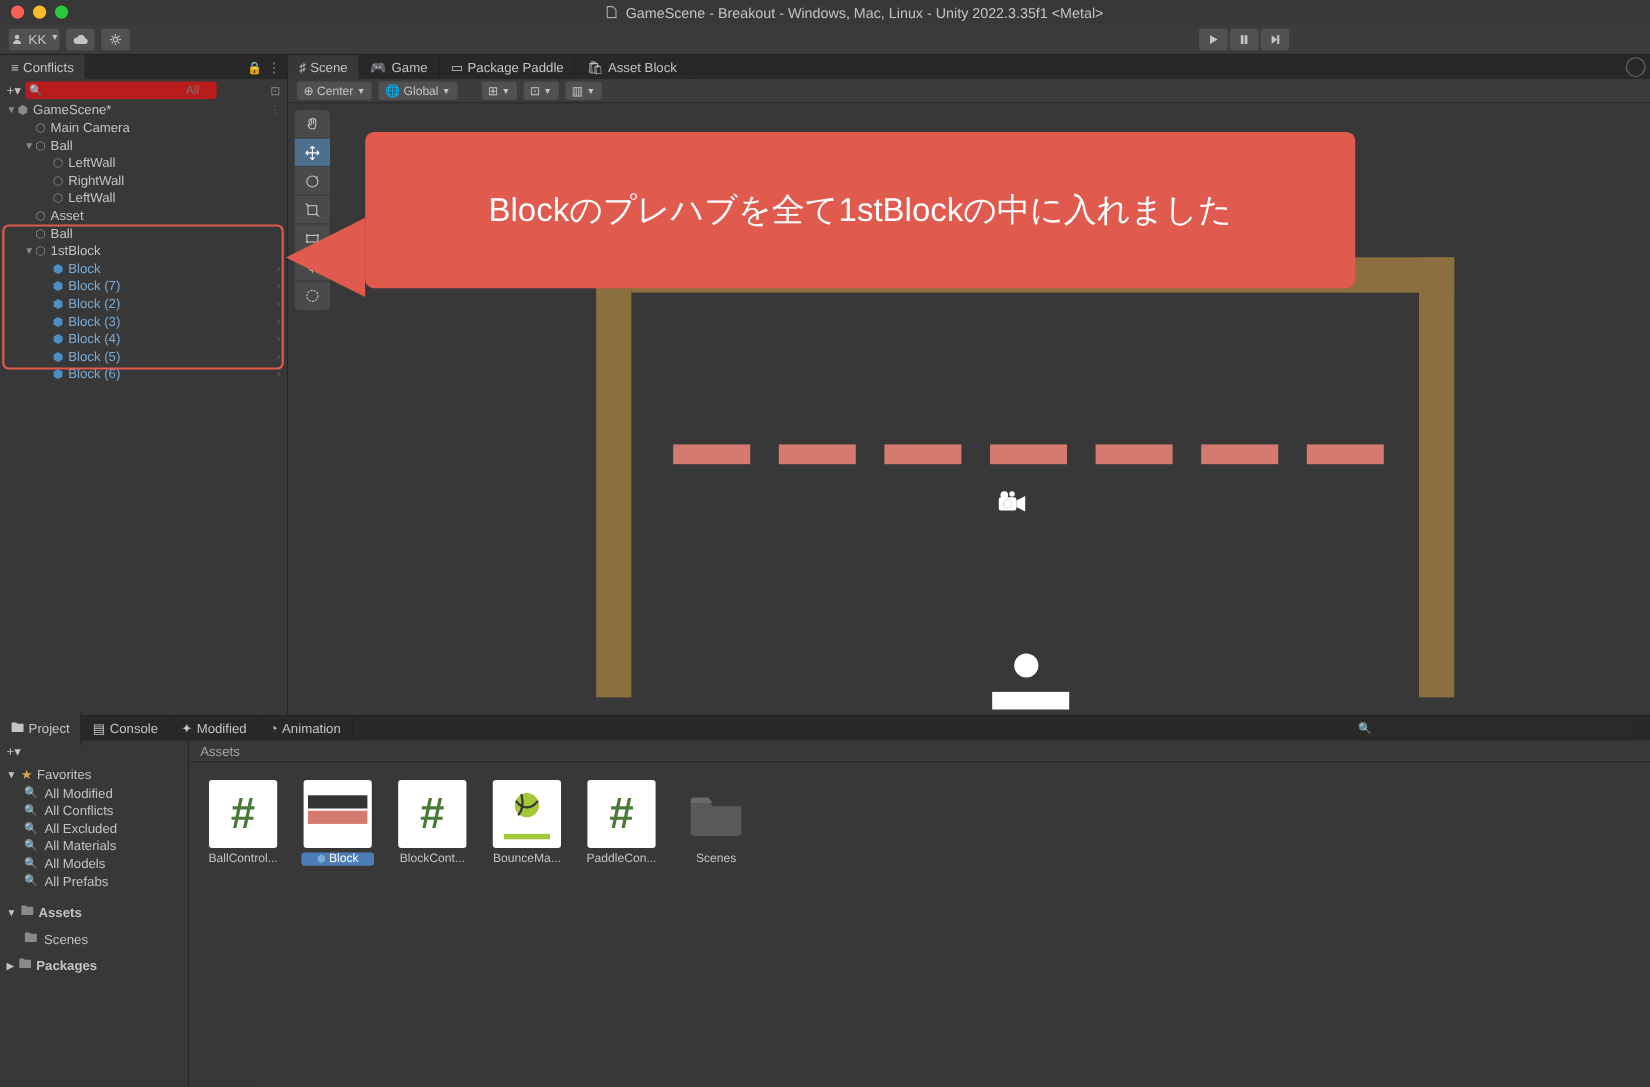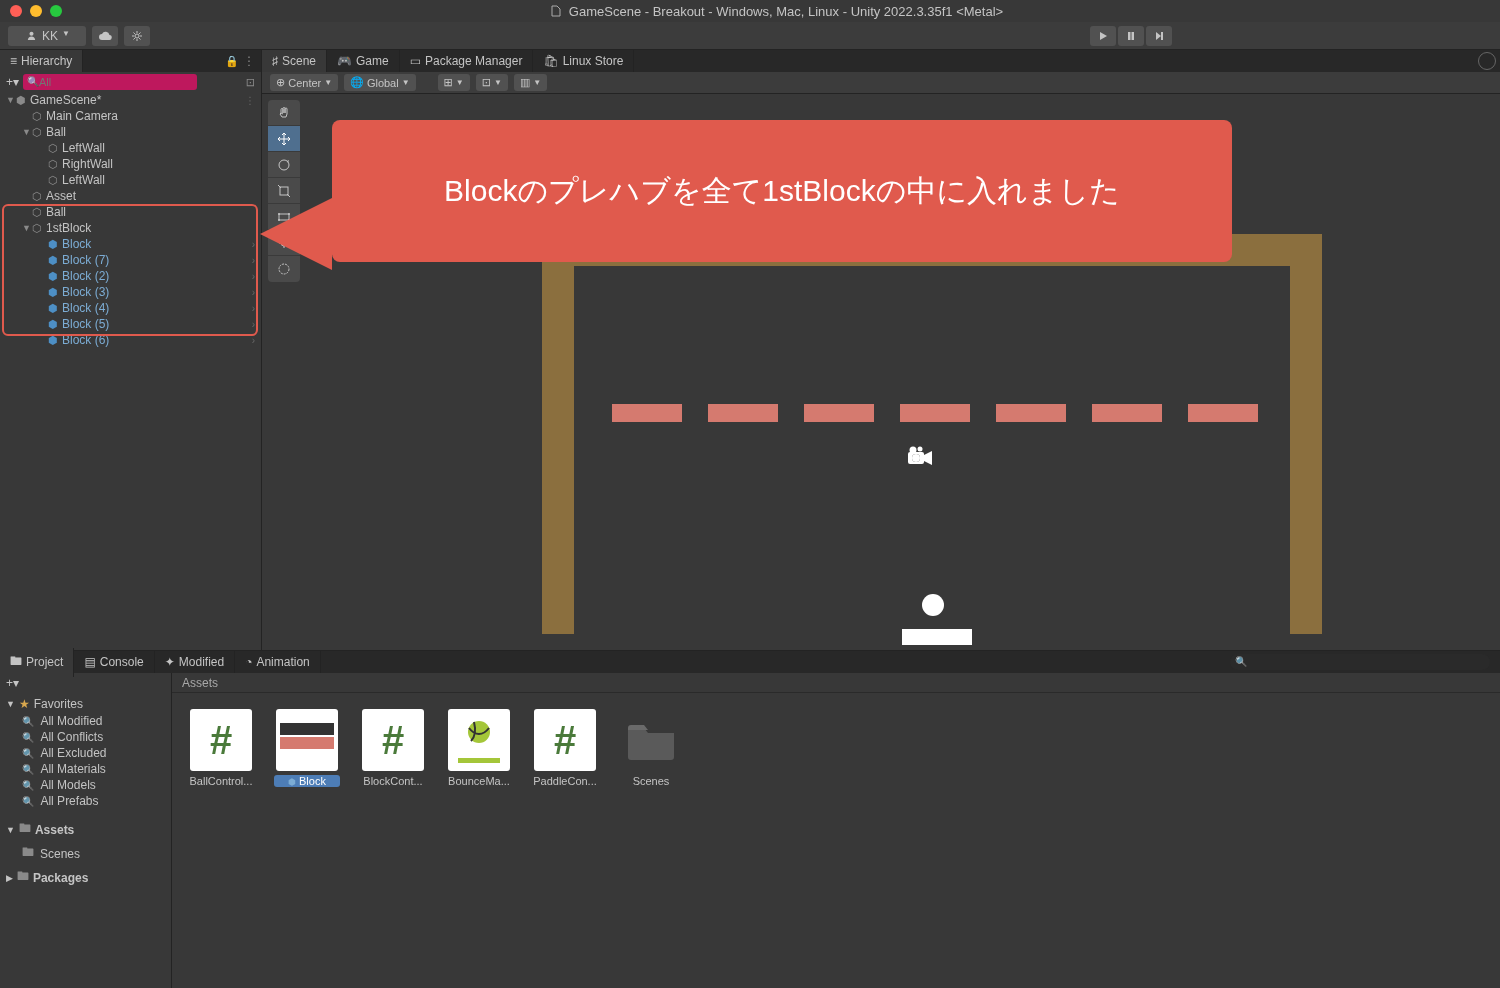--- a/index.html
+++ b/index.html
@@ -3,31 +3,31 @@
 <meta charset="utf-8">
 <style>
 * { margin: 0; padding: 0; box-sizing: border-box; font-family: Arial, Helvetica, sans-serif; }
 body { background: #383838; color: #c4c4c4; width: 1500px; height: 988px; overflow: hidden; font-size: 12px; }
 .titlebar { height: 22px; background: #383838; display: flex; align-items: center; padding: 0 10px; }
 .traffic { display: flex; gap: 8px; }
 .tl { width: 12px; height: 12px; border-radius: 50%; }
 .tl.r { background: #ff5f56; } .tl.y { background: #ffbd2e; } .tl.g { background: #27c93f; }
 .title-center { flex: 1; text-align: center; display: flex; align-items: center; justify-content: center; gap: 6px; color: #c4c4c4; font-size: 13px; }
 .topbar { height: 28px; background: #3c3c3c; border-bottom: 1px solid #232323; display: flex; align-items: center; padding: 0 8px; gap: 6px; }
-.account { background: #515151; border-radius: 3px; padding: 3px 16px; display: flex; align-items: flex-start; gap: 4px; font-size: 12px; }
+.account { background: #515151; border-radius: 3px; padding: 3px 0; display: flex; align-items: flex-start; gap: 4px; font-size: 12px; }
 .tbbtn { background: #515151; border-radius: 3px; width: 26px; height: 20px; display: flex; align-items: center; justify-content: center; }
 .playctl { display: flex; gap: 2px; margin-left: auto; margin-right: 320px; }
 .main { display: flex; height: 600px; }
 .left { width: 262px; background: #383838; border-right: 1px solid #232323; display: flex; flex-direction: column; }
 .panel-tab { height: 22px; background: #282828; display: flex; align-items: center; }
 .tab { background: #383838; padding: 4px 10px; display: flex; align-items: center; gap: 4px; font-size: 12px; border-right: 1px solid #232323; }
 .tab.inactive { background: #282828; }
 .panel-tools { display: flex; align-items: center; margin-left: auto; gap: 4px; padding-right: 6px; color: #8a8a8a; }
 .searchrow { display: flex; align-items: center; padding: 2px 6px; gap: 4px; background: #383838; }
-.searchrow input { flex: 1; background: #be185d; border: none; border-radius: 3px; padding: 2px 16px; color: #c4c4c4; font-size: 11px; }
+.searchrow input { flex: 1; background: #b91c1c; border: none; border-radius: 3px; padding: 2px 16px; color: #c4c4c4; font-size: 11px; text-align: right; }
 .hier { position: relative; flex: 1; overflow: hidden; }
 .hrow { display: flex; align-items: center; height: 16px; padding-left: 6px; font-size: 12px; color: #c4c4c4; cursor: default; }
 .hrow .arrow { width: 10px; color: #8a8a8a; font-size: 9px; }
 .hrow .icon { width: 14px; font-size: 11px; color: #8a8a8a; }
 .hrow.prefab { color: #7cacd4; }
 .hrow.prefab .icon { color: #4d8fc5; }
 .hrow .chev { margin-left: auto; margin-right: 6px; color: #666; font-size: 10px; }
 .ind1 { padding-left: 22px; } .ind2 { padding-left: 38px; }
 .redbox { position: absolute; border: 2px solid #e05a4d; border-radius: 6px; left: 2px; top: 112px; width: 256px; height: 132px; pointer-events: none; }
 .sceneview { flex: 1; background: #383838; display: flex; flex-direction: column; position: relative; }
@@ -136,21 +136,21 @@
         </svg>
       </div>
   </div>
 </div>
 
 <div class="main">
   <div class="left">
     <div class="panel-tab">
       <div class="tab">
         <span>≡</span>
-        <span>Hierarchy</span>
+        <span>Conflicts</span>
       </div>
       <div class="panel-tools">
         <span style="font-size:11px">🔒</span>
         <span>⋮</span>
       </div>
     </div>
     <div class="searchrow">
       <span style="color:#c4c4c4">+▾</span>
       <div style="position:relative;flex:1">
         <span style="position:absolute;left:4px;top:2px;font-size:10px;color:#777">🔍</span>
@@ -256,25 +256,25 @@
       <div class="tab">
           <span>♯</span>
           <span>Scene</span>
         </div>
       <div class="tab inactive">
           <span>🎮</span>
           <span>Game</span>
         </div>
       <div class="tab inactive">
           <span>▭</span>
-          <span>Package Manager</span>
+          <span>Package Paddle</span>
         </div>
       <div class="tab inactive">
           <span>🛍</span>
-          <span>Linux Store</span>
+          <span>Asset Block</span>
         </div>
     </div>
     <div class="sv-toolbar">
       <div class="ddl">
           <span>⊕</span>
           <span>Center</span>
           <span style="font-size:8px">▼</span>
         </div>
       <div class="ddl">
           <span>🌐</span>

